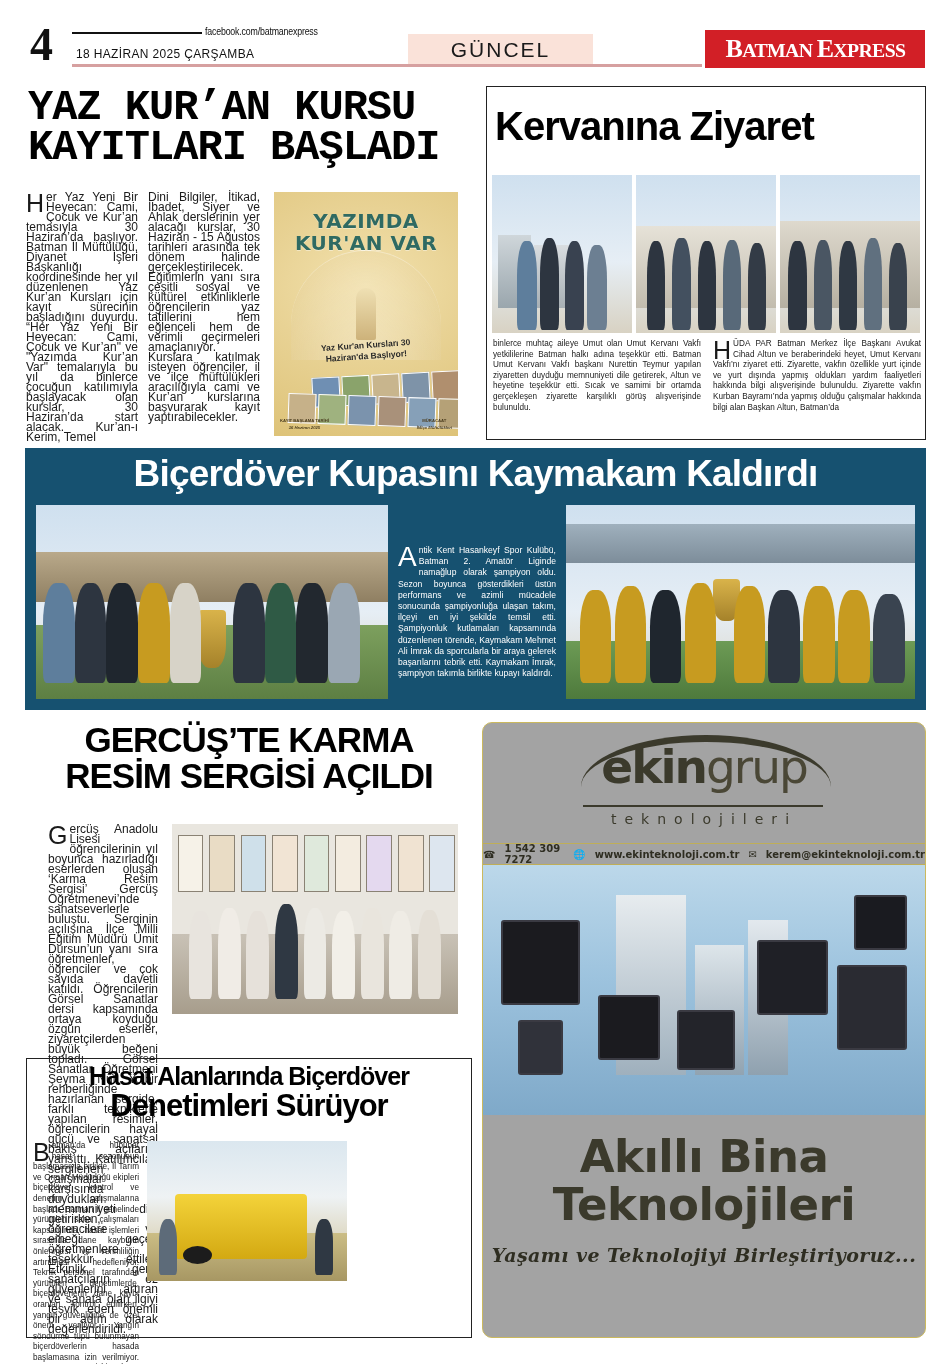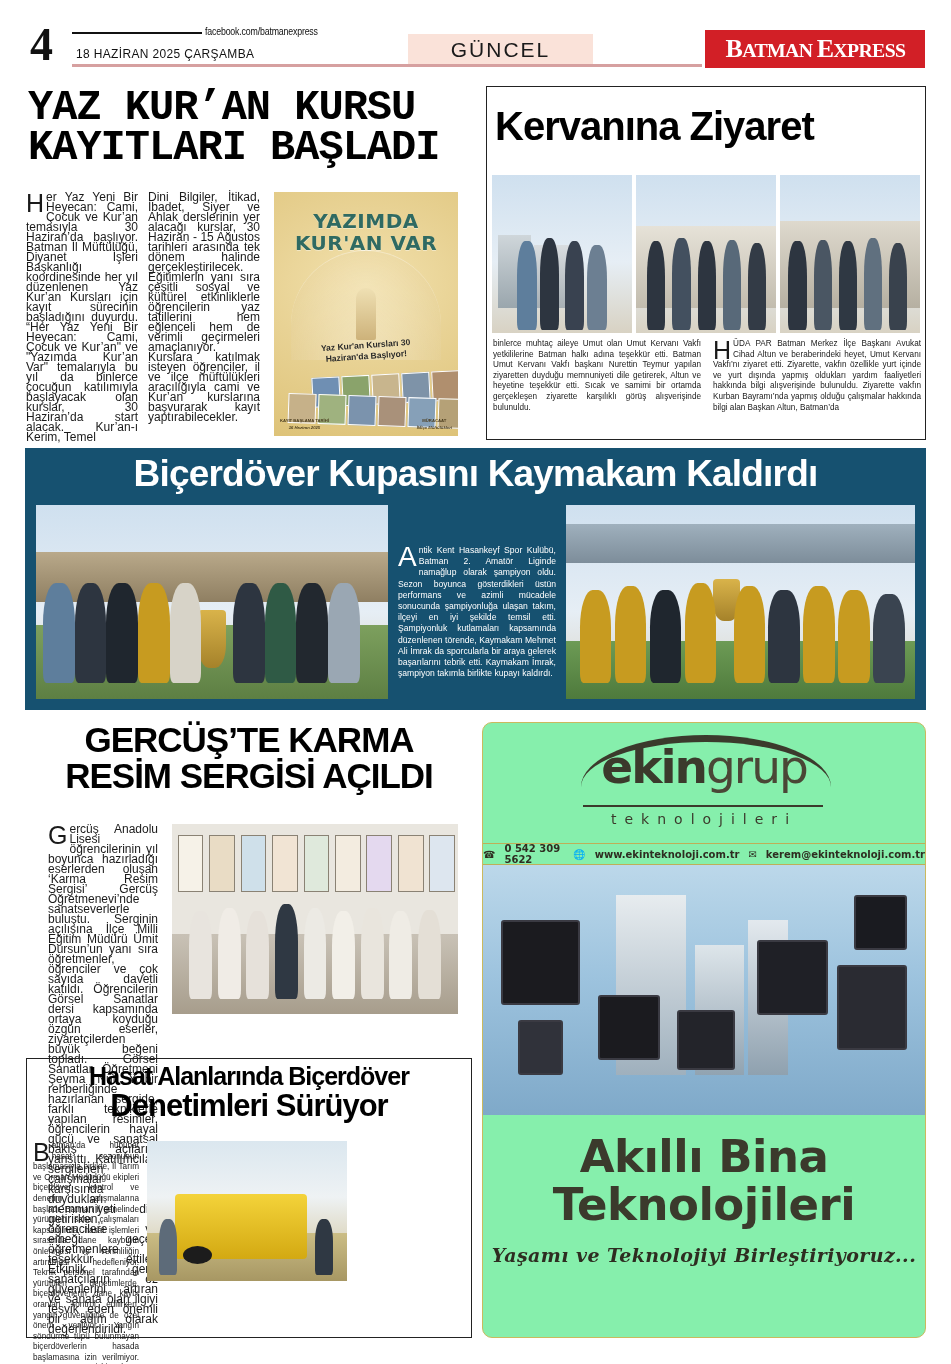--- a/index.html
+++ b/index.html
@@ -167,21 +167,21 @@
   #art5 .h5 .l1 { font-size: 25px; line-height: 1.02; text-align: center; }
   #art5 .h5 .l2 { font-size: 31px; line-height: 1.02; }
   #art5 .cols { position: absolute; top: 82px; left: 6px; width: 432px; display: flex; gap: 8px; }
   #art5 .c { width: 106px; }
   #art5 .photo5 { width: 200px; height: 140px; }
   #art5 .body-col { font-size: 8.2px; line-height: 10.6px; }
 
   
   #ad {
     position: absolute; left: 482px; top: 722px; width: 444px; height: 616px;
-    background: #86efac; border-radius: 10px; overflow: hidden;
+    background: #a3a3a3; border-radius: 10px; overflow: hidden;
     border: 1px solid #cbb95e;
   }
   .ad-logo-wrap { position: relative; height: 120px; }
   .ad-logo {
     position: absolute; left: 0; right: 0; top: 20px; text-align: center;
     font-size: 47px; font-weight: 700; color: #3b3a2c; line-height: 1;
     font-family: "DejaVu Sans", sans-serif; letter-spacing: -2px;
   }
   .ad-logo .thin { font-weight: 400; color: #4a4736; }
   .ad-swoosh {
@@ -424,21 +424,21 @@
 
   <div id="ad">
     <div class="ad-logo-wrap">
       <div class="ad-swoosh"></div>
       <div class="ad-logo"><span>ekin</span><span class="thin">grup</span></div>
       <div class="ad-underline"></div>
       <div class="ad-sub">teknolojileri</div>
     </div>
     <div class="ad-contact">
       <span class="ic">☎</span>
-      <span>0 542 309 5622</span>
+      <span>1 542 309 7272</span>
       <span class="ic">🌐</span>
       <span>www.ekinteknoloji.com.tr</span>
       <span class="ic">✉</span>
       <span>kerem@ekinteknoloji.com.tr</span>
     </div>
     <div class="ad-photo">
       <div class="ph-sky" style="background:linear-gradient(#bcd8ea 0%,#9dc3de 45%,#7fa9c9 100%)"></div>
       <div class="ph-building" style="left:30%;width:16%;height:72%;background:linear-gradient(#e7ecef,#9fb0bd)"></div>
       <div class="ph-building" style="left:48%;width:11%;height:52%;background:linear-gradient(#dde5ea,#91a3b1)"></div>
       <div class="ph-building" style="left:60%;width:9%;height:62%;background:linear-gradient(#e3e9ee,#8fa1af)"></div>

